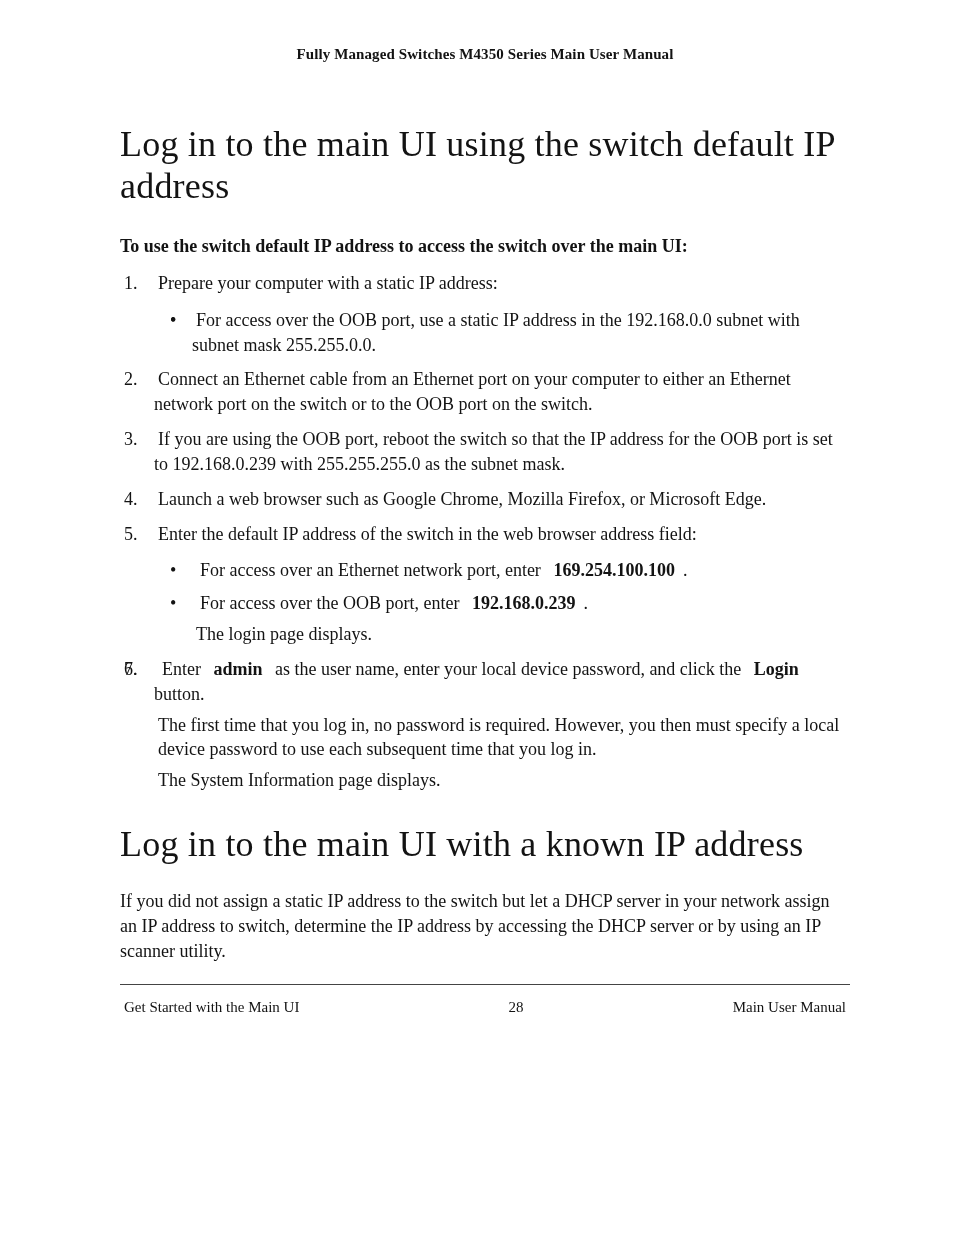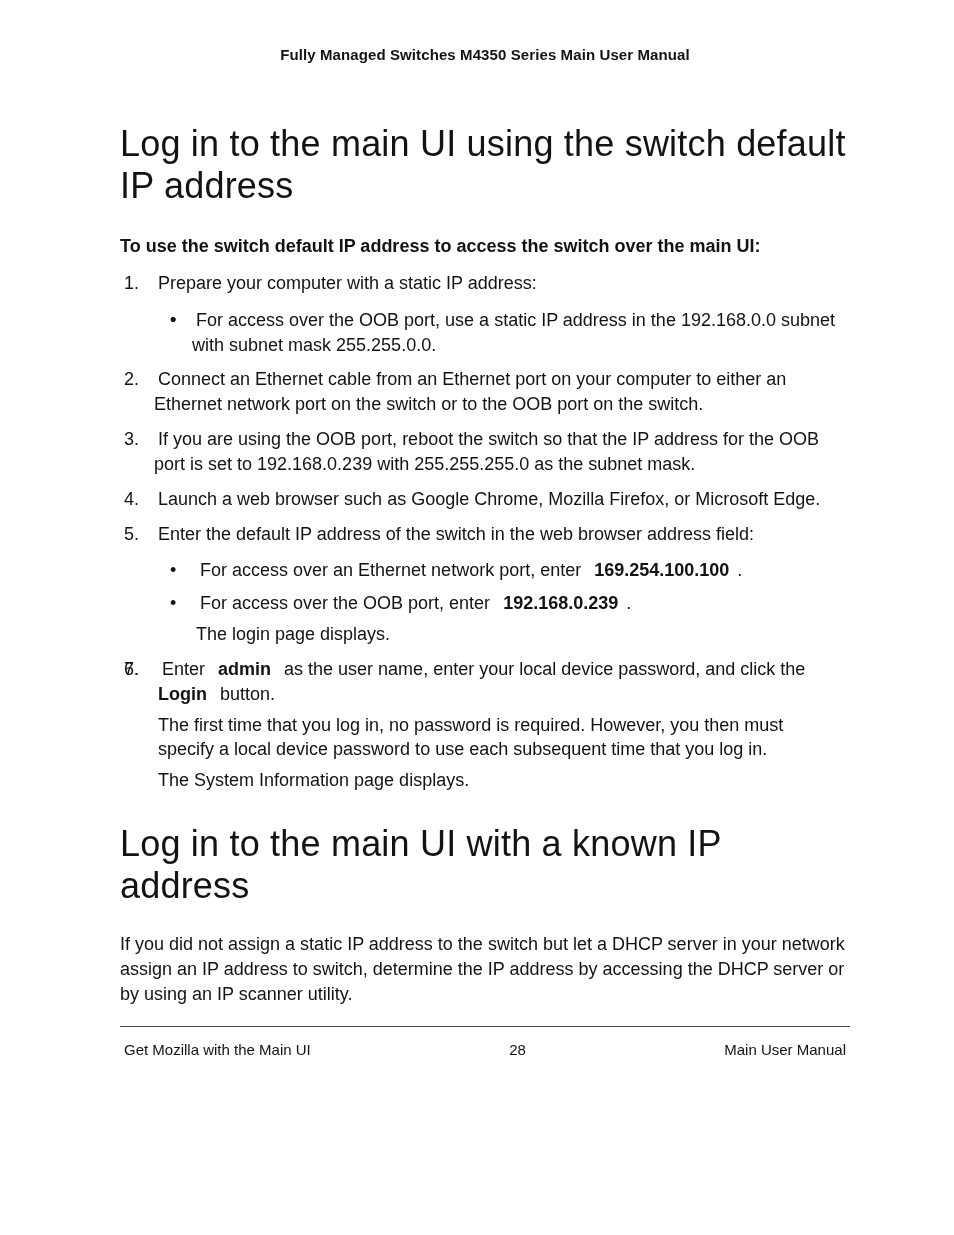--- a/index.html
+++ b/index.html
@@ -1,15 +1,15 @@
 <!DOCTYPE html>
 <html><head>
 <meta charset="utf-8">
 <style>
-  * { box-sizing: border-box; margin: 4px; padding: 0; }
+  * { box-sizing: border-box; margin: 4px; padding: 0; font-family: Liberation Serif, serif; }
   html, body { width: 954px; background: #fff; }
   body {
     font-family: "Segoe UI", "Helvetica Neue", Arial, sans-serif;
     color: #131313;
     padding: 34px 108px 40px 108px;
   }
   .doc-header {
     text-align: center;
     font-weight: 700;
     font-size: 15px;
@@ -156,16 +156,16 @@
   </li>
 
 </ol>
 
 <h1 class="section-title second">Log in to the main UI with a known IP address</h1>
 
 <p class="body-para">If you did not assign a static IP address to the switch but let a DHCP server in your network assign an IP address to switch, determine the IP address by accessing the DHCP server or by using an IP scanner utility.</p>
 
 <hr class="footer-rule">
 <div class="footer">
-  <span>Get Mozilla with the Main UI</span>
+  <span>Get Started with the Main UI</span>
   <span class="center">28</span>
   <span>Main User Manual</span>
 </div>
 
 </body></html>

